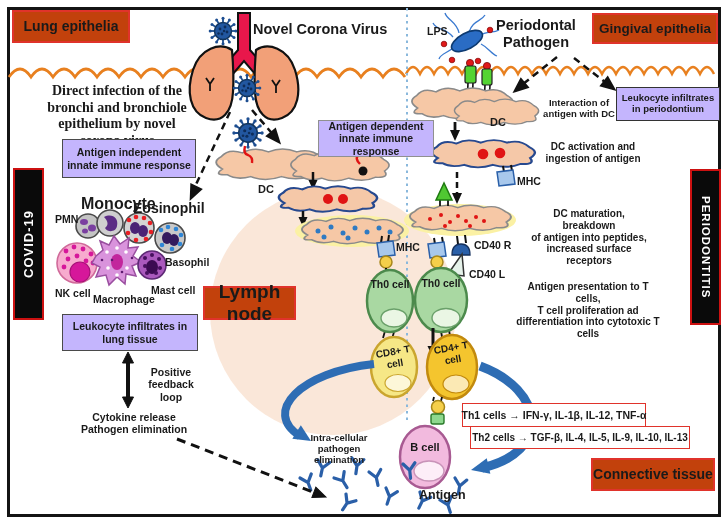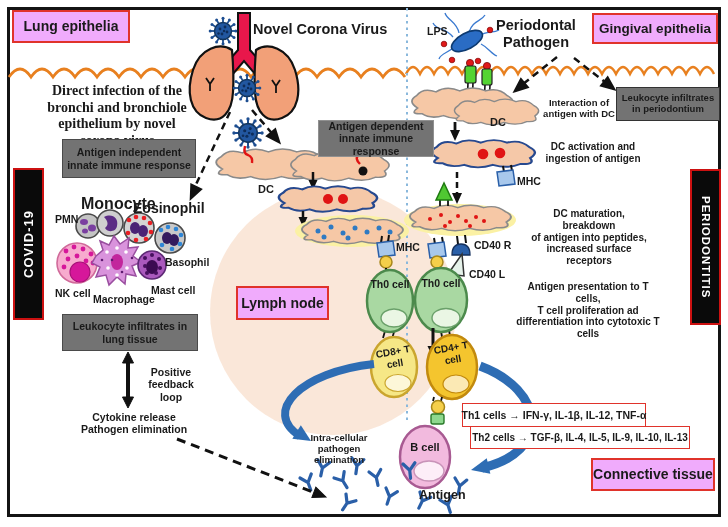--- a/index.html
+++ b/index.html
@@ -5,22 +5,22 @@
   html,body{margin:0;padding:0;background:#fff;}
   #canvas{position:relative;width:728px;height:527px;background:#fff;overflow:hidden;
           font-family:"Liberation Sans",sans-serif;color:#1a1a1a;}
   #frame{position:absolute;left:7px;top:7px;width:708px;height:504px;border:3px solid #141414;}
   svg.layer{position:absolute;left:0;top:0;width:728px;height:527px;}
   .t{position:absolute;font-weight:bold;color:#1a1a1a;line-height:1.18;z-index:3;}
   .ctr{text-align:center;}
   .pre{white-space:pre-line;}
   .box{position:absolute;font-weight:bold;display:flex;align-items:center;justify-content:center;
        text-align:center;z-index:3;line-height:1.15;}
-  .wbox{background:#737373;border:1.6px solid #4a4a4a;}
-  .pinkbox{background:#f0abfc;border:2.5px solid #e0332b;}
+  .wbox{background:#c4b5fd;border:1.6px solid #4a4a4a;}
+  .pinkbox{background:#c2410c;border:2.5px solid #e0332b;}
   .redbox{background:#fff;border:1.7px solid #e0332b;white-space:nowrap;}
   .banner{position:absolute;background:#0a0a0a;border:2.5px solid #cc1111;color:#fff;
           display:flex;align-items:center;justify-content:center;font-weight:bold;
           letter-spacing:1px;z-index:3;}
   .vup{writing-mode:vertical-rl;transform:rotate(180deg);}
   .vdn{writing-mode:vertical-rl;}
 </style>
 </head>
 <body>
 
@@ -384,21 +384,21 @@
   <div class="t" style="left:133px;top:200px;font-size:14px;">Eosinophil</div>
   <div class="t" style="left:55px;top:213px;font-size:10.5px;">PMN</div>
   <div class="t" style="left:165px;top:256px;font-size:10.5px;">Basophil</div>
   <div class="t" style="left:55px;top:287px;font-size:10.5px;">NK cell</div>
   <div class="t" style="left:93px;top:282px;font-size:10.5px;margin-top:11px;">Macrophage</div>
   <div class="t" style="left:151px;top:284px;font-size:10.5px;">Mast cell</div>
 
   <div class="banner vup" style="left:13px;top:168px;width:27px;height:148px;font-size:13px;">COVID-19</div>
   <div class="banner vdn" style="left:690px;top:169px;width:27px;height:152px;font-size:11.5px;">PERIODONTITIS</div>
 
-  <div class="box pinkbox" style="left:236px;top:286px;width:89px;height:30px;font-size:14px;">Lymph node</div>
+  <div class="box pinkbox" style="left:203px;top:286px;width:89px;height:30px;font-size:19px;">Lymph node</div>
 
   <div class="box wbox" style="left:62px;top:314px;width:134px;height:35px;font-size:10.5px;">Leukocyte infiltrates in lung tissue</div>
   <div class="t ctr pre" style="left:138px;top:366px;width:66px;font-size:10.5px;">Positive
 feedback loop</div>
   <div class="t ctr pre" style="left:78px;top:411px;width:112px;font-size:10.5px;">Cytokine release
 Pathogen elimination</div>
 
   <div class="t ctr" style="left:366px;top:278px;width:48px;font-size:10.5px;">Th0 cell</div>
   <div class="t ctr" style="left:417px;top:277px;width:48px;font-size:10.5px;">Th0 cell</div>
   <div class="t ctr pre" style="left:371px;top:346px;width:46px;font-size:10px;transform:rotate(-10deg);">CD8+ T

